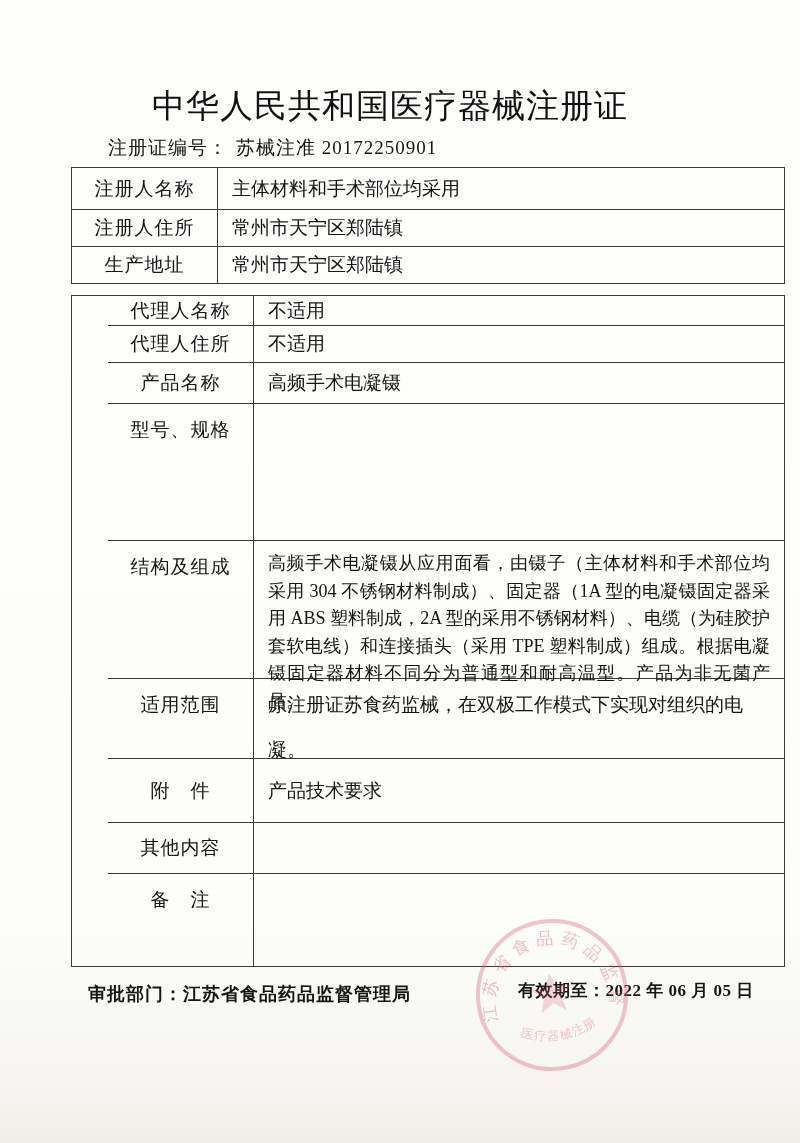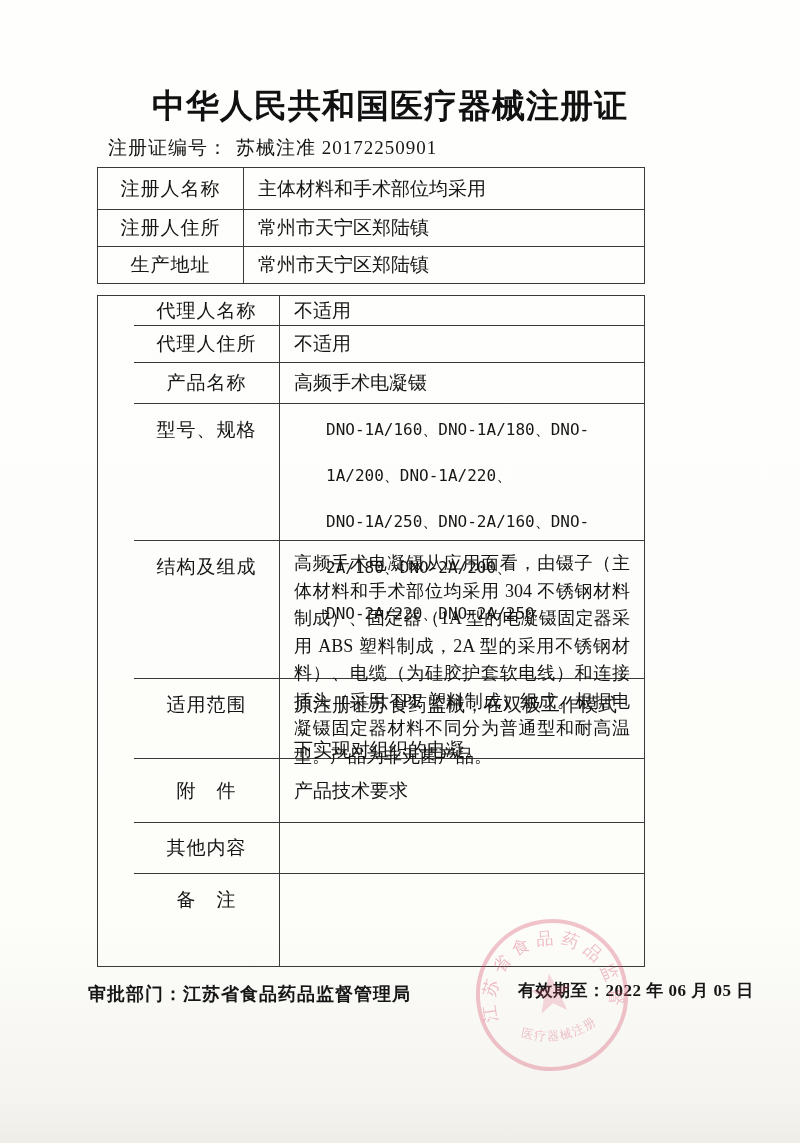--- a/index.html
+++ b/index.html
@@ -11,31 +11,31 @@
     overflow:hidden;
   }
   .paper{
     position:relative;
     width:800px;height:1143px;
     background:linear-gradient(180deg,#fefefd 0%,#fdfdfa 80%,#f5f4f0 96%,#eeedE8 100%);
   }
   .doc-title{
     position:absolute;left:0;top:84px;width:780px;
     text-align:center;
-    font-size:33px;font-weight:700;letter-spacing:1px;
+    font-size:33px;font-weight:400;letter-spacing:1px;
     color:#111;
   }
   .cert-line{
     position:absolute;left:108px;top:135px;
     font-size:19px;letter-spacing:1px;color:#161616;
   }
   .cert-line .lbl{margin-right:8px;}
 
   .tbl{
-    position:absolute;left:97px;width:548px;
+    position:absolute;left:71px;width:714px;
     border:1.6px solid #3a3a3a;
     box-sizing:border-box;
     background:transparent;
   }
   .tbl-a{top:167px;}
   .tbl-b{top:295px;padding-left:36px;}
   .row{display:flex;box-sizing:border-box;border-bottom:1.4px solid #3a3a3a;}
   .row:last-child{border-bottom:none;}
   .cell-l{
     width:146px;flex:0 0 146px;box-sizing:border-box;
@@ -49,21 +49,21 @@
     padding:0 14px;
     display:flex;align-items:center;
     font-size:19px;color:#151515;
   }
   .top-align .cell-l{align-items:flex-start;padding-top:13px;}
   .top-align .cell-v{align-items:flex-start;}
   .pre{white-space:pre-line;}
 
   .h-42{height:42px;} .h-37{height:37px;} .h-36{height:36px;}
   .h-30{height:30px;} .h-41{height:41px;}
-  .h-137{height:137px;gap:32px;} .h-138{height:138px;}
+  .h-137{height:137px;} .h-138{height:138px;}
   .h-80{height:80px;} .h-64{height:64px;} .h-51{height:51px;} .h-92{height:92px;}
 
   .v-models{
     font-family:"DejaVu Sans Mono","Liberation Mono",monospace;
     font-size:16px;line-height:46px;padding-top:3px;color:#161616;
   }
   .v-structure{font-size:18px;line-height:27.5px;padding-top:9px;text-align:justify;}
   .v-scope{font-size:19px;line-height:45px;padding-top:3px;}
   .v-remark{font-size:18px;line-height:42px;padding-top:5px;}
 
@@ -118,23 +118,20 @@
     <div class="row h-37">
       <div class="cell-l">代理人住所</div>
       <div class="cell-v">不适用</div>
     </div>
     <div class="row h-41">
       <div class="cell-l">产品名称</div>
       <div class="cell-v">高频手术电凝镊</div>
     </div>
     <div class="row h-137 top-align">
       <div class="cell-l">型号、规格</div>
-      <div class="cell-v v-models pre">DNO-1A/160、DNO-1A/180、DNO-1A/200、DNO-1A/220、
-DNO-1A/250、DNO-2A/160、DNO-2A/180、DNO-2A/200、
-DNO-2A/220、DNO-2A/250</div>
     </div>
     <div class="row h-138 top-align">
       <div class="cell-l">结构及组成</div>
       <div class="cell-v v-structure">高频手术电凝镊从应用面看，由镊子（主体材料和手术部位均采用 304 不锈钢材料制成）、固定器（1A 型的电凝镊固定器采用 ABS 塑料制成，2A 型的采用不锈钢材料）、电缆（为硅胶护套软电线）和连接插头（采用 TPE 塑料制成）组成。根据电凝镊固定器材料不同分为普通型和耐高温型。产品为非无菌产品。</div>
     </div>
     <div class="row h-80 top-align">
       <div class="cell-l">适用范围</div>
       <div class="cell-v v-scope">原注册证苏食药监械，在双极工作模式下实现对组织的电凝。</div>
     </div>
     <div class="row h-64">

